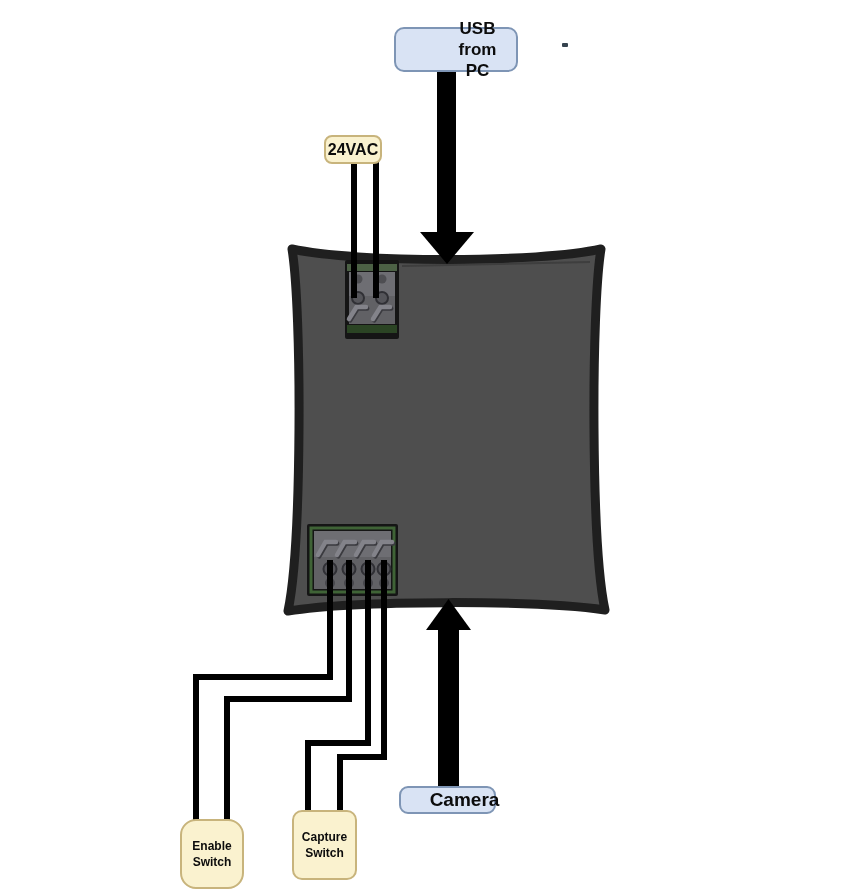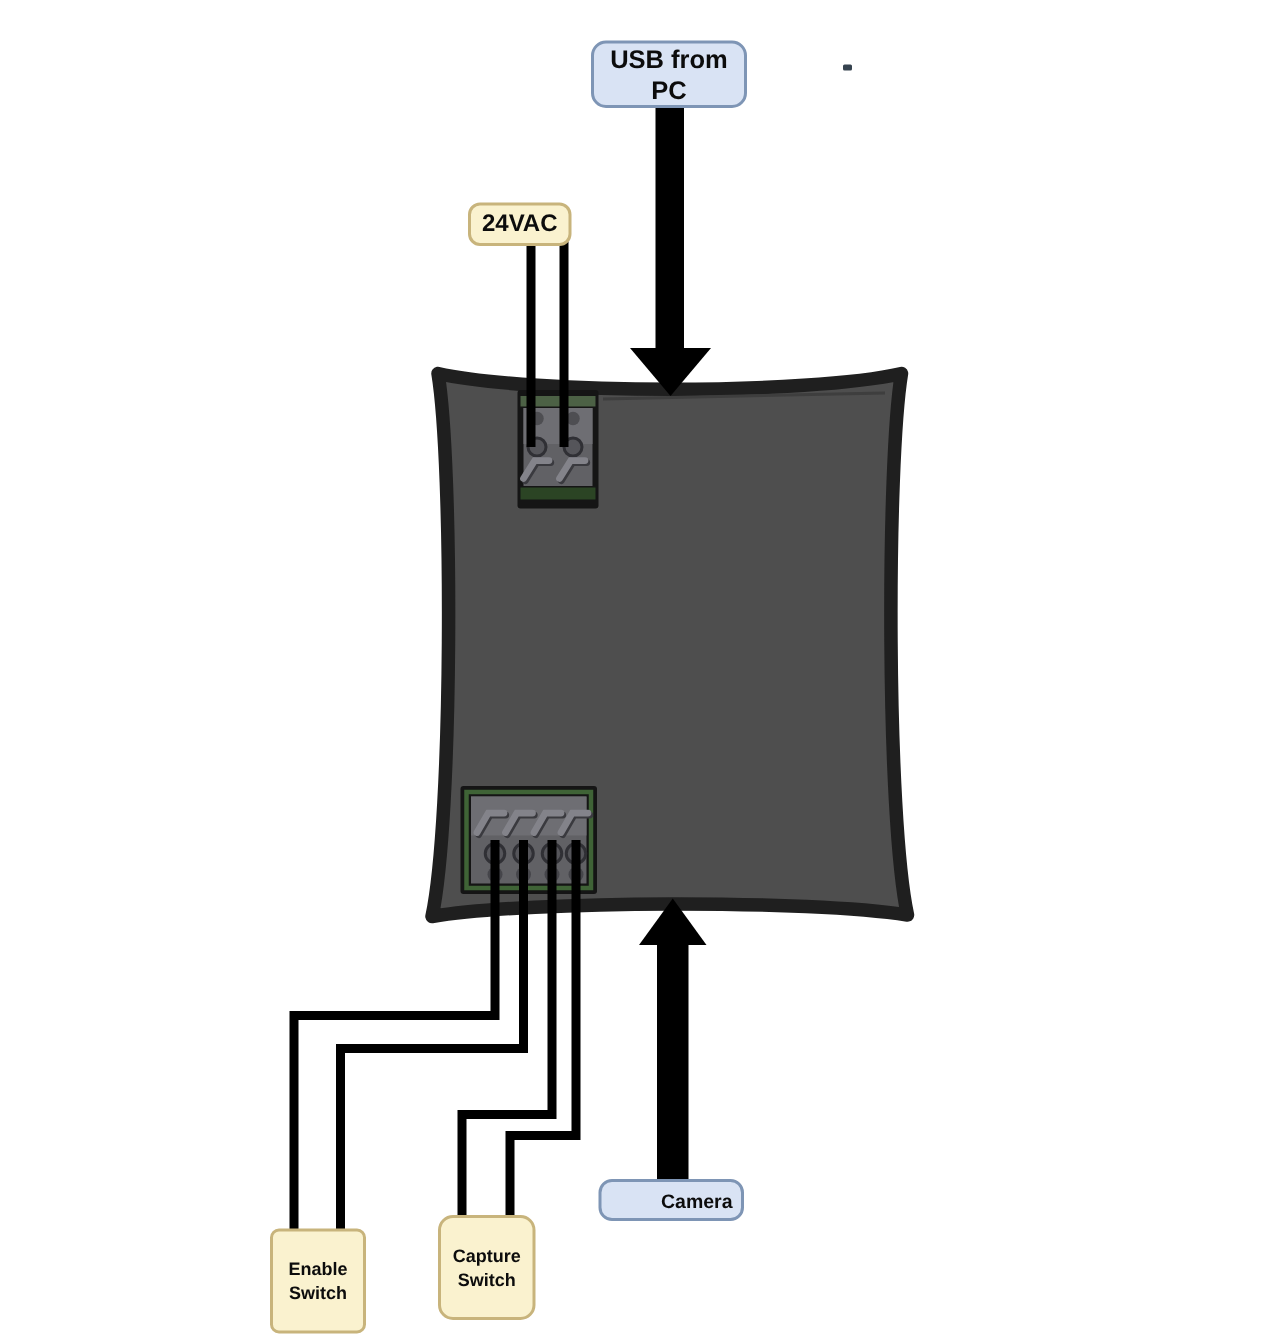--- a/index.html
+++ b/index.html
@@ -29,24 +29,24 @@
   .arrow{fill:var(--wire-color,#000);}
 
   
   .label{
     position:absolute;box-sizing:border-box;display:flex;flex-direction:column;
     align-items:center;justify-content:center;font-weight:bold;color:#0c0c0c;
     text-align:center;z-index:2;
   }
   .label.blue{background:var(--blue-label-bg,#d9e3f4);border:2px solid var(--blue-label-border,#7e95b5);border-radius:9px;}
   .label.cream{background:var(--cream-label-bg,#faf2cf);border:2px solid var(--cream-label-border,#c8b47c);border-radius:8px;}
-  #usb-label{left:394px;top:27px;width:104px;height:45px;font-size:17px;line-height:21px;border-radius:10px;}
-  #vac-label{left:312px;top:135px;width:69px;height:29px;font-size:16px;align-items:center;}
-  #camera-label{left:399px;top:786px;width:97px;height:28px;font-size:13px;padding-left:34px;}
-  #enable-label{left:180px;top:819px;width:64px;height:70px;font-size:12px;line-height:16px;border-radius:6px;}
+  #usb-label{left:394px;top:27px;width:124px;height:45px;font-size:17px;line-height:21px;border-radius:10px;padding-left:43px;}
+  #vac-label{left:324px;top:135px;width:58px;height:29px;font-size:16px;align-items:center;}
+  #camera-label{left:399px;top:786px;width:97px;height:28px;font-size:19px;padding-left:34px;}
+  #enable-label{left:180px;top:819px;width:64px;height:70px;font-size:12px;line-height:16px;border-radius:16px;}
   #capture-label{left:292px;top:810px;width:65px;height:70px;font-size:12px;line-height:16px;border-radius:10px;}
 
   .dash{position:absolute;left:562px;top:43px;width:6px;height:4px;background:#36434f;border-radius:1px;z-index:2;}
 </style>
 </head>
 <body>
 
 <div class="canvas">
 
   <svg class="diagram-svg" width="844" height="895" viewBox="0 0 844 895">

